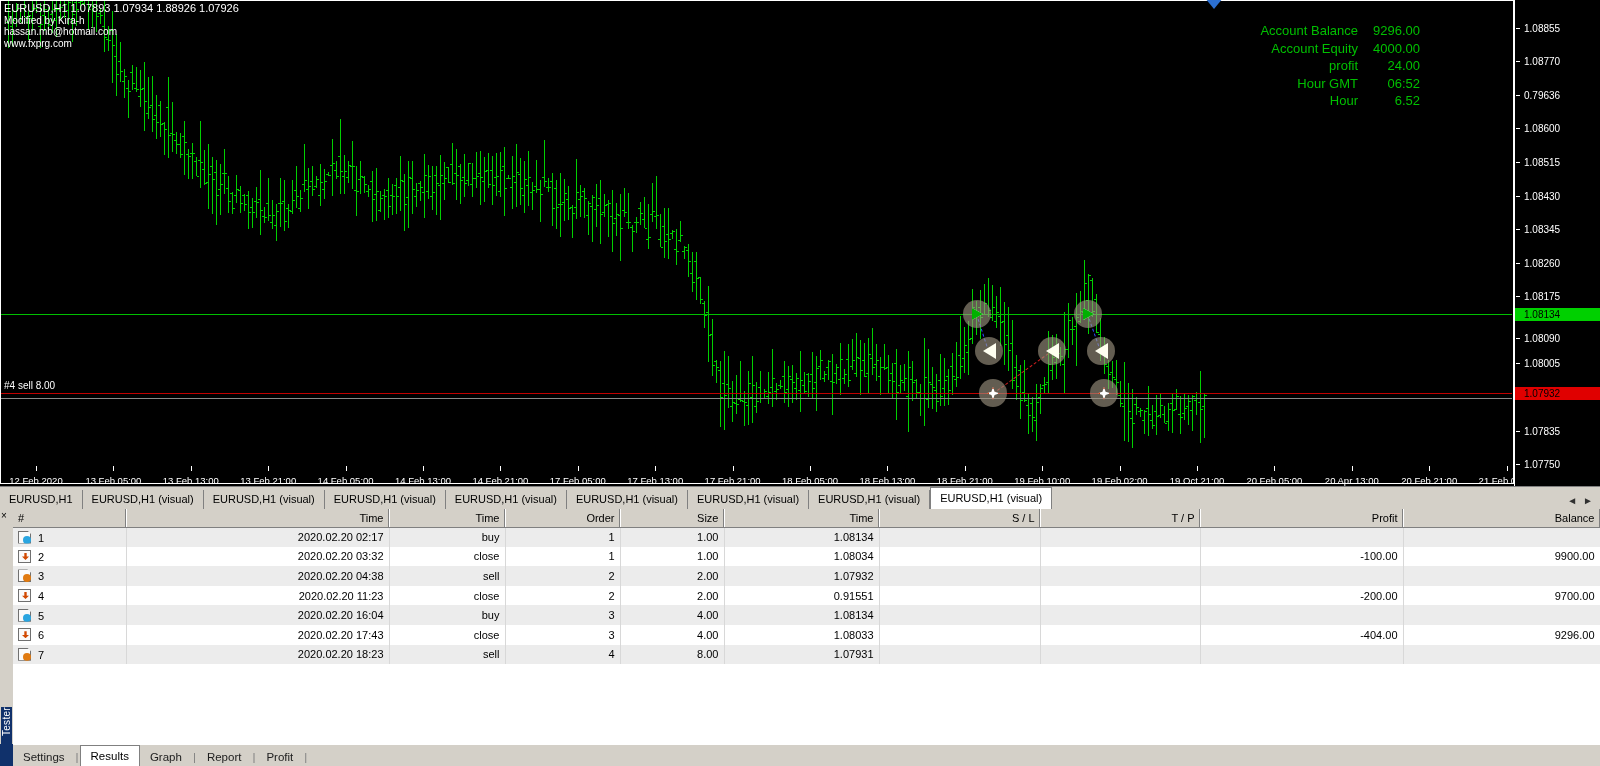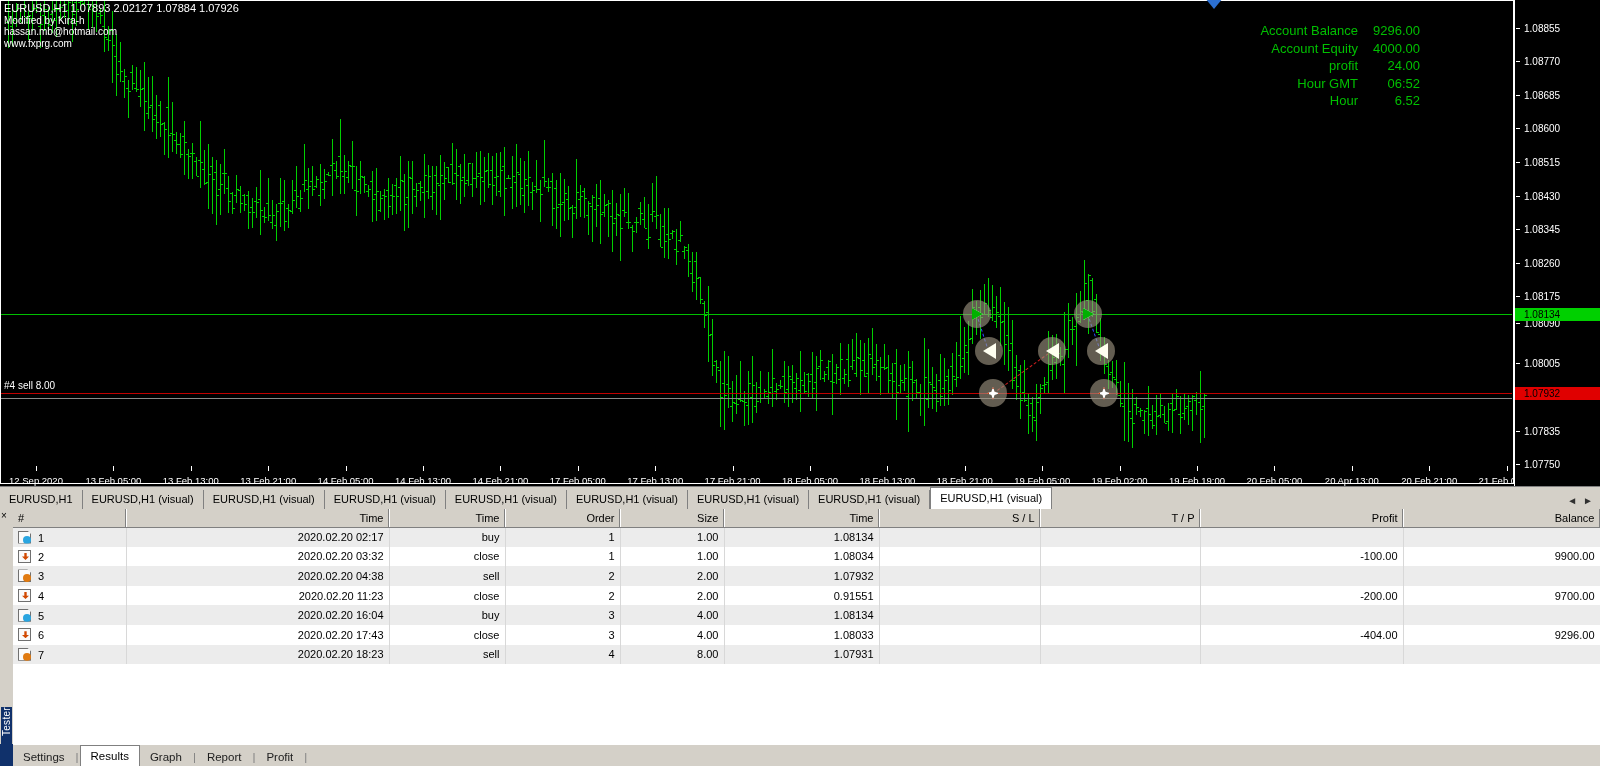--- a/index.html
+++ b/index.html
@@ -1057,21 +1057,21 @@
           <div class="tri-left"></div>
         </div>
         <div class="marker" style="left: 1104px; top: 393.336px;">
           <div class="arrow-x"></div>
         </div>
         <div class="dashline" style="left: 977px; top: 313.526px; width: 39.0301px; border-top-color: rgb(48, 80, 255); transform-origin: 0px 0px; transform: rotate(1.25828rad);"></div>
         <div class="dashline" style="left: 1088px; top: 313.526px; width: 39.3491px; border-top-color: rgb(48, 80, 255); transform-origin: 0px 0px; transform: rotate(1.23409rad);"></div>
         <div class="dashline" style="left: 993px; top: 393.336px; width: 72.8136px; border-top-color: rgb(208, 32, 32); transform-origin: 0px 0px; transform: rotate(-0.626152rad);"></div>
       </div>
 
-    <div id="chart-header">EURUSD,H1  1.07893 2.02127 1.07884 1.07926</div>
+    <div id="chart-header">EURUSD,H1  1.07893 1.07934 1.88926 1.07926</div>
 
     <div id="chart-credits">
       <div>Modified by Kira-h</div>
       <div>hassan.mb@hotmail.com</div>
       <div>www.fxprg.com</div>
     </div>
 
     <div id="acct-box">
         <div class="acct-row">
           <span class="acct-label">Account Balance</span>
@@ -1094,21 +1094,21 @@
           <span class="acct-value">6.52</span>
         </div>
       </div>
 
     <div id="order-comment" style="top: 380.336px;">#4 sell 8.00</div>
   </div>
 
   <div id="chart-border"></div>
   <div id="time-scale">
       <div class="time-mark" style="left: 36px;"></div>
-      <div class="time-tick" style="left: 36px;">12 Sep 2020</div>
+      <div class="time-tick" style="left: 36px;">12 Feb 2020</div>
       <div class="time-mark" style="left: 113.4px;"></div>
       <div class="time-tick" style="left: 113.4px;">13 Feb 05:00</div>
       <div class="time-mark" style="left: 190.8px;"></div>
       <div class="time-tick" style="left: 190.8px;">13 Feb 13:00</div>
       <div class="time-mark" style="left: 268.2px;"></div>
       <div class="time-tick" style="left: 268.2px;">13 Feb 21:00</div>
       <div class="time-mark" style="left: 345.6px;"></div>
       <div class="time-tick" style="left: 345.6px;">14 Feb 05:00</div>
       <div class="time-mark" style="left: 423px;"></div>
       <div class="time-tick" style="left: 423px;">14 Feb 13:00</div>
@@ -1120,46 +1120,46 @@
       <div class="time-tick" style="left: 655.2px;">17 Feb 13:00</div>
       <div class="time-mark" style="left: 732.6px;"></div>
       <div class="time-tick" style="left: 732.6px;">17 Feb 21:00</div>
       <div class="time-mark" style="left: 810px;"></div>
       <div class="time-tick" style="left: 810px;">18 Feb 05:00</div>
       <div class="time-mark" style="left: 887.4px;"></div>
       <div class="time-tick" style="left: 887.4px;">18 Feb 13:00</div>
       <div class="time-mark" style="left: 964.8px;"></div>
       <div class="time-tick" style="left: 964.8px;">18 Feb 21:00</div>
       <div class="time-mark" style="left: 1042.2px;"></div>
-      <div class="time-tick" style="left: 1042.2px;">19 Feb 05:00</div>
+      <div class="time-tick" style="left: 1042.2px;">19 Feb 10:00</div>
       <div class="time-mark" style="left: 1119.6px;"></div>
       <div class="time-tick" style="left: 1119.6px;">19 Feb 02:00</div>
       <div class="time-mark" style="left: 1197px;"></div>
-      <div class="time-tick" style="left: 1197px;">19 Feb 19:00</div>
+      <div class="time-tick" style="left: 1197px;">19 Oct 21:00</div>
       <div class="time-mark" style="left: 1274.4px;"></div>
       <div class="time-tick" style="left: 1274.4px;">20 Feb 05:00</div>
       <div class="time-mark" style="left: 1351.8px;"></div>
       <div class="time-tick" style="left: 1351.8px;">20 Apr 13:00</div>
       <div class="time-mark" style="left: 1429.2px;"></div>
       <div class="time-tick" style="left: 1429.2px;">20 Feb 21:00</div>
       <div class="time-mark" style="left: 1506.6px;"></div>
       <div class="time-tick" style="left: 1506.6px;">21 Feb 05:00</div>
     </div>
   <div id="price-scale">
       <div class="price-tick" style="top: 22.6571px;">
         <span class="tk"></span>
         <span class="lbl">1.08855</span>
       </div>
       <div class="price-tick" style="top: 56.2408px;">
         <span class="tk"></span>
         <span class="lbl">1.08770</span>
       </div>
       <div class="price-tick" style="top: 89.8245px;">
         <span class="tk"></span>
-        <span class="lbl">1.08685</span>
+        <span class="lbl">0.79636</span>
       </div>
       <div class="price-tick" style="top: 123.408px;">
         <span class="tk"></span>
         <span class="lbl">1.08600</span>
       </div>
       <div class="price-tick" style="top: 156.992px;">
         <span class="tk"></span>
         <span class="lbl">1.08515</span>
       </div>
       <div class="price-tick" style="top: 190.576px;">
@@ -1171,21 +1171,21 @@
         <span class="lbl">1.08345</span>
       </div>
       <div class="price-tick" style="top: 257.743px;">
         <span class="tk"></span>
         <span class="lbl">1.08260</span>
       </div>
       <div class="price-tick" style="top: 291.327px;">
         <span class="tk"></span>
         <span class="lbl">1.08175</span>
       </div>
-      <div class="price-tick" style="top: 318px;">
+      <div class="price-tick" style="top: 333px;">
         <span class="tk"></span>
         <span class="lbl">1.08090</span>
       </div>
       <div class="price-tick" style="top: 358.494px;">
         <span class="tk"></span>
         <span class="lbl">1.08005</span>
       </div>
       <div class="price-tick" style="top: 425.661px;">
         <span class="tk"></span>
         <span class="lbl">1.07835</span>

